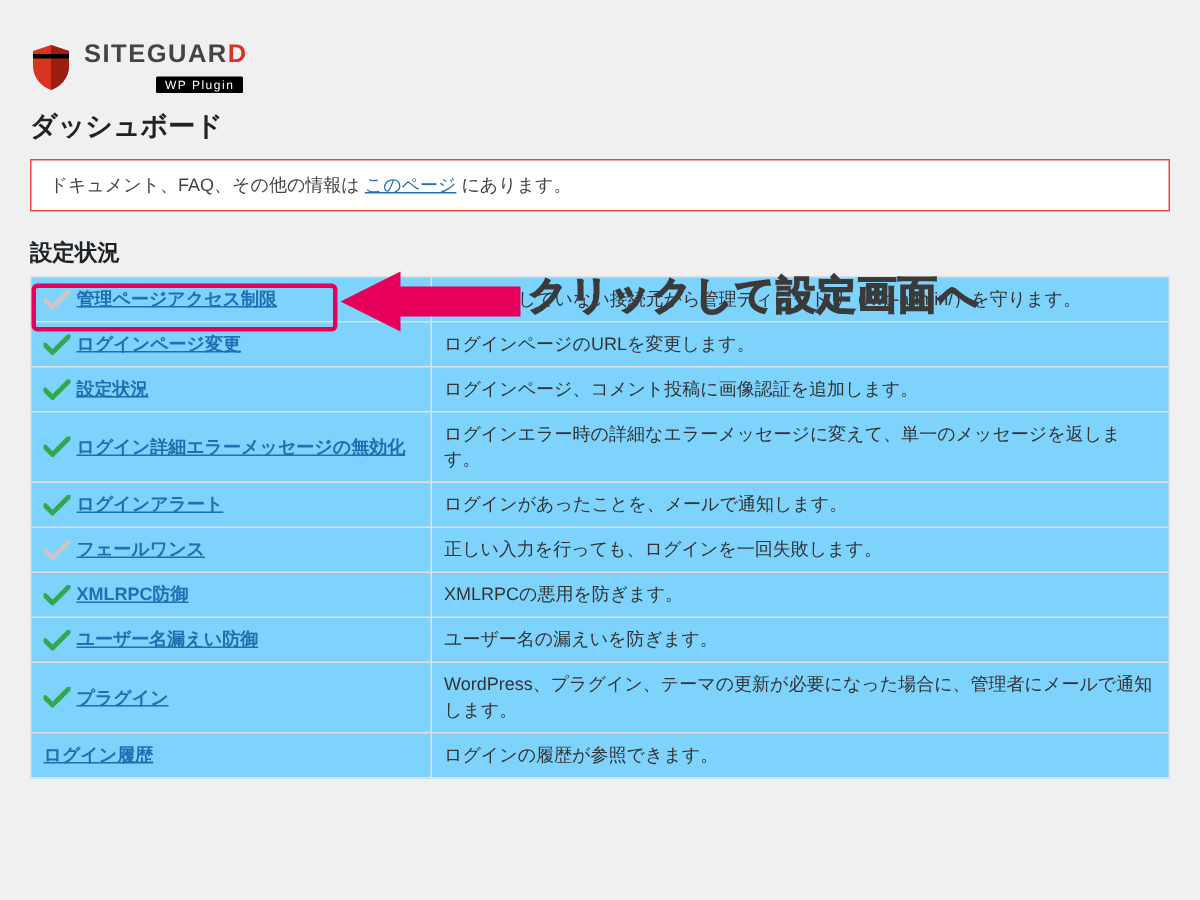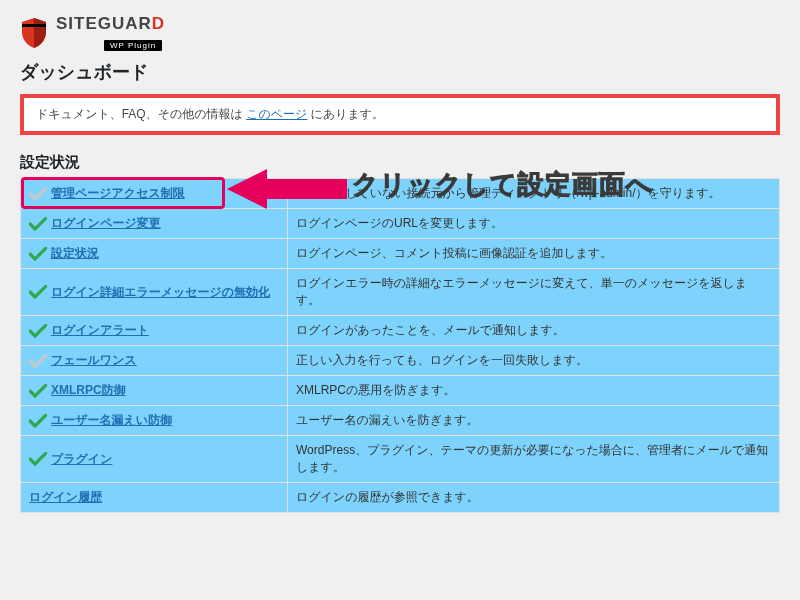--- a/index.html
+++ b/index.html
@@ -1,25 +1,25 @@
 <!DOCTYPE html>
 <html><head>
 <meta charset="utf-8">
 <style>
   html,body{margin:0;padding:0;font-family:"Hiragino Kaku Gothic ProN","Meiryo",sans-serif;background:#f0f0f1;color:#1d2327;}
-  .page{width:800px;height:585px;margin:4px auto;background:#f0f0f1;box-sizing:border-box;position:relative;overflow:hidden;}
+  .page{width:800px;height:585px;margin:16px auto;background:#f0f0f1;box-sizing:border-box;position:relative;overflow:hidden;}
   .content{padding:10px 20px 20px 20px;}
   .brand{display:flex;align-items:center;gap:8px;margin-bottom:8px;}
   .brand-shield{width:28px;height:32px;}
   .brand-text{font-family:Arial,Helvetica,sans-serif;letter-spacing:1px;}
   .brand-main{font-size:17px;font-weight:700;color:#444;}
   .brand-main .accent{color:#d9341f;}
   .brand-sub{display:inline-block;background:#000;color:#fff;font-size:8px;padding:1px 6px;border-radius:1px;margin-top:-2px;margin-left:48px;}
   h1.dash{font-size:18px;font-weight:600;margin:6px 0 10px 0;}
-  .notice{background:#fff;border:4px solid #ef4444;padding:8px 12px;font-size:12px;color:#444;}
+  .notice{background:#fff;border:1px solid #ef4444;padding:8px 12px;font-size:12px;color:#444;}
   .notice a{color:#1f6fb2;text-decoration:underline;}
   h2.section{font-size:15px;font-weight:600;margin:18px 0 6px 0;}
   table.settings{width:100%;border-collapse:collapse;background:#7dd3fc;font-size:12px;}
   table.settings td{border:1px solid #e0e0e0;padding:6px 8px;vertical-align:middle;}
   td.namecell{width:250px;white-space:nowrap;}
   .chk{display:inline-block;vertical-align:middle;margin-right:4px;}
   .chk svg{display:block;}
   a.rowlink{color:#1f6fb2;text-decoration:underline;font-weight:600;}
   .desc{color:#333;}
   .hl{position:absolute;border:3px solid #e6005c;border-radius:4px;pointer-events:none;}

